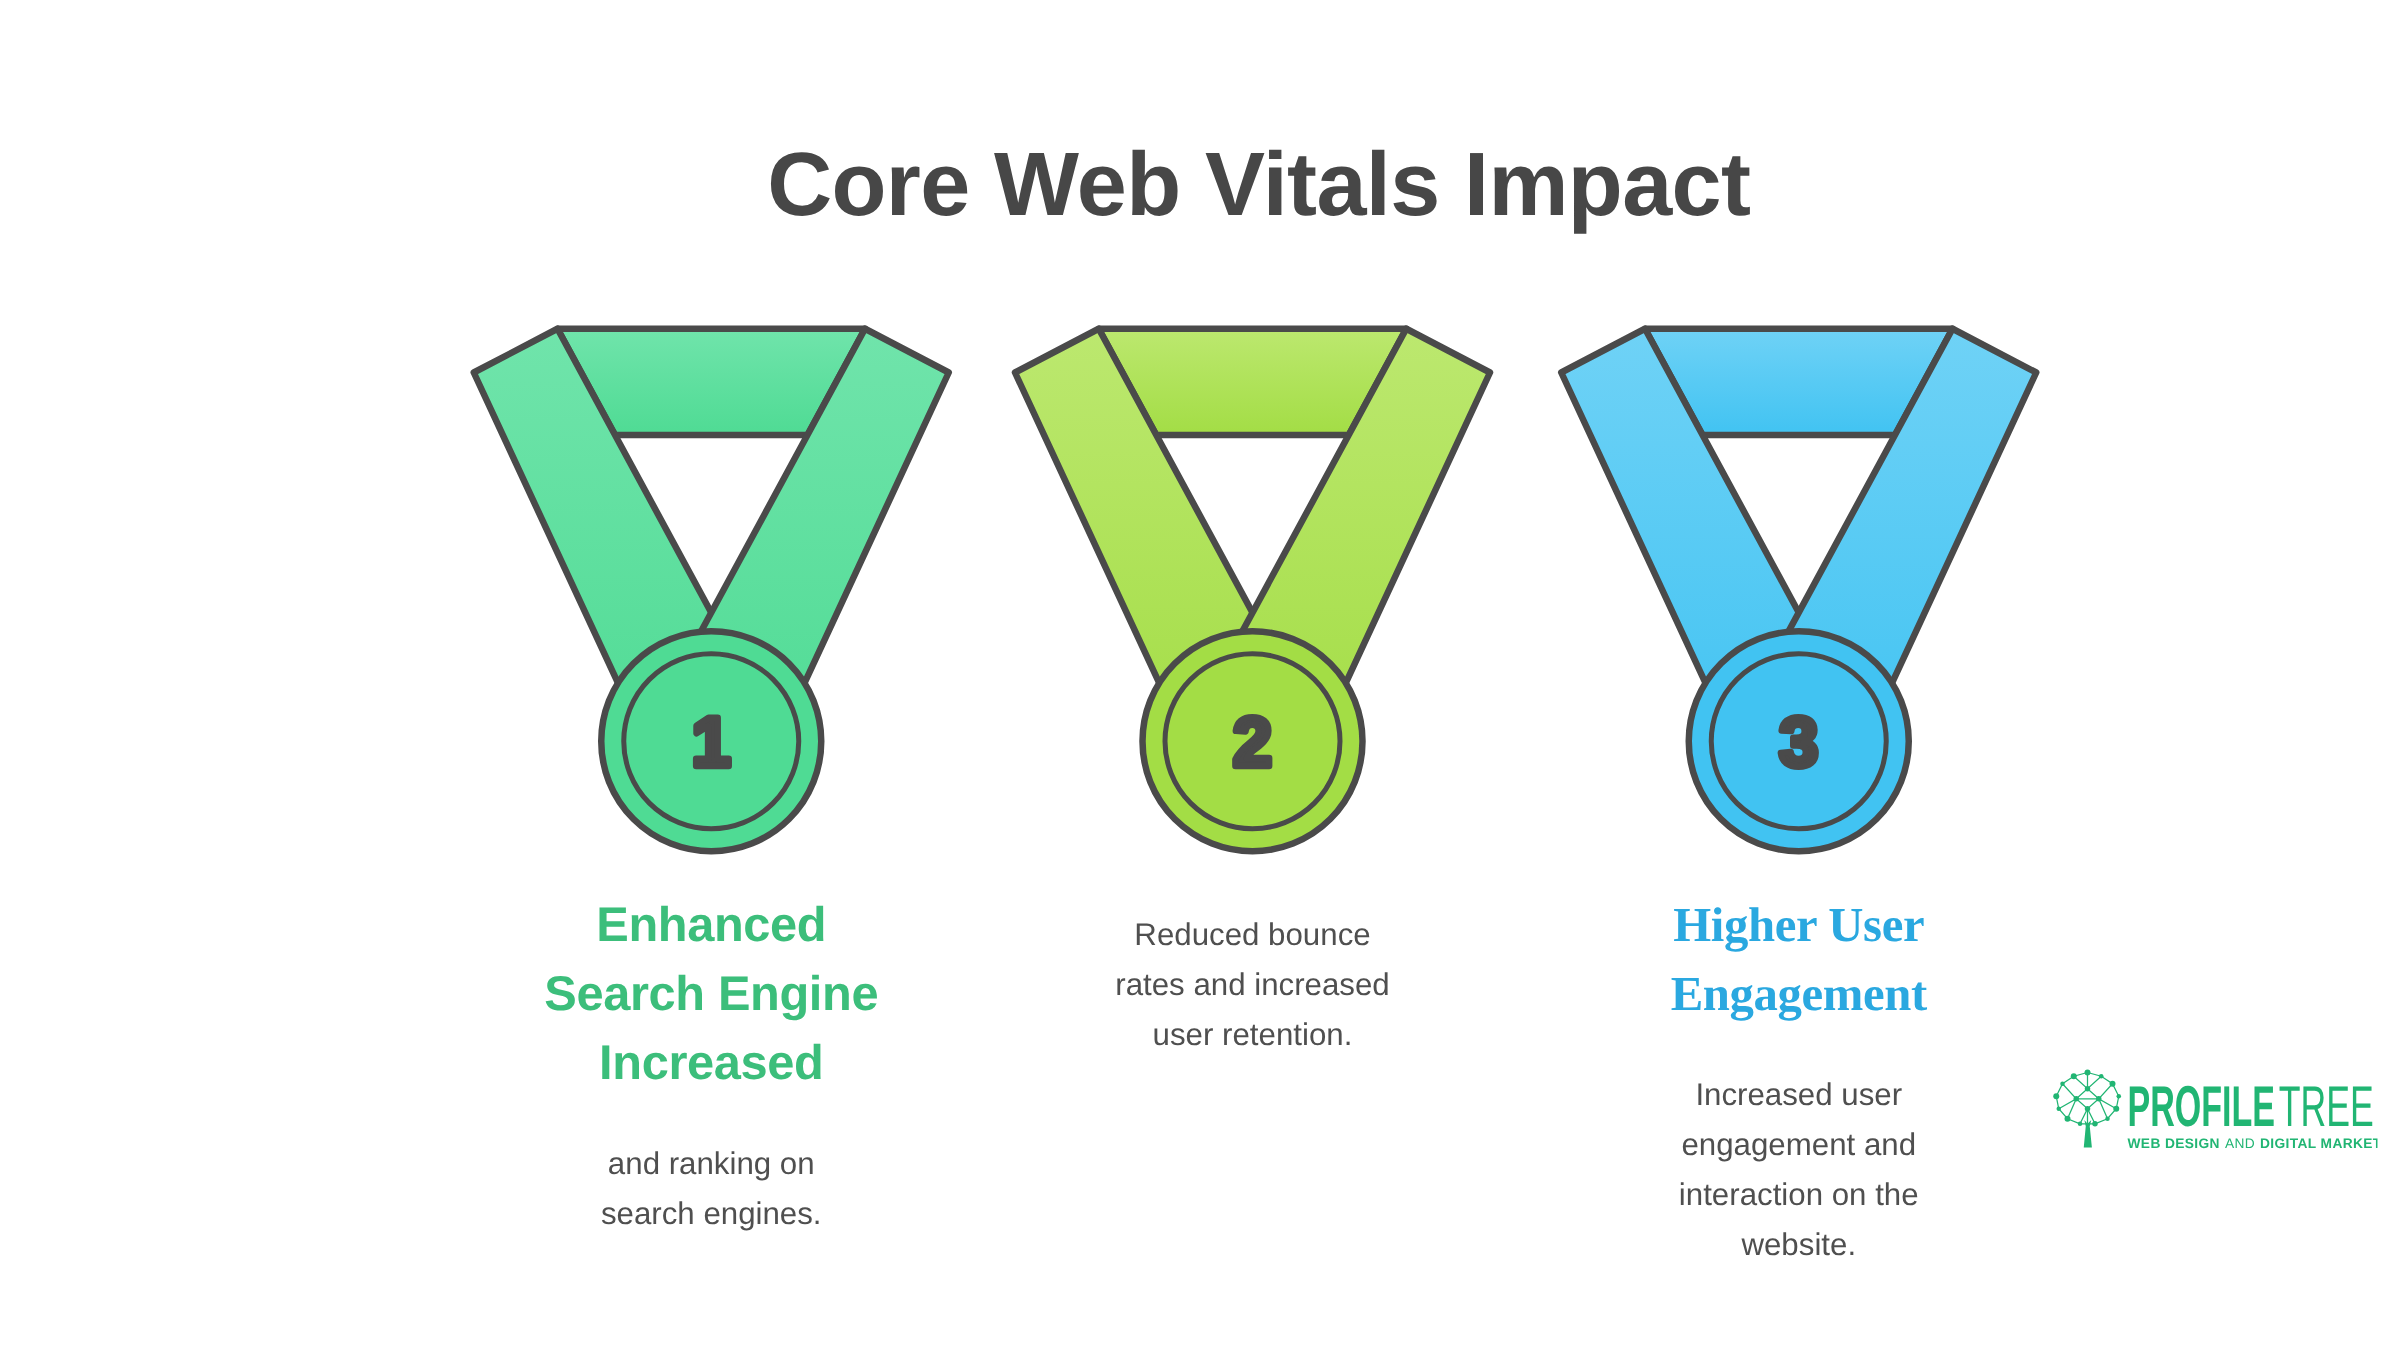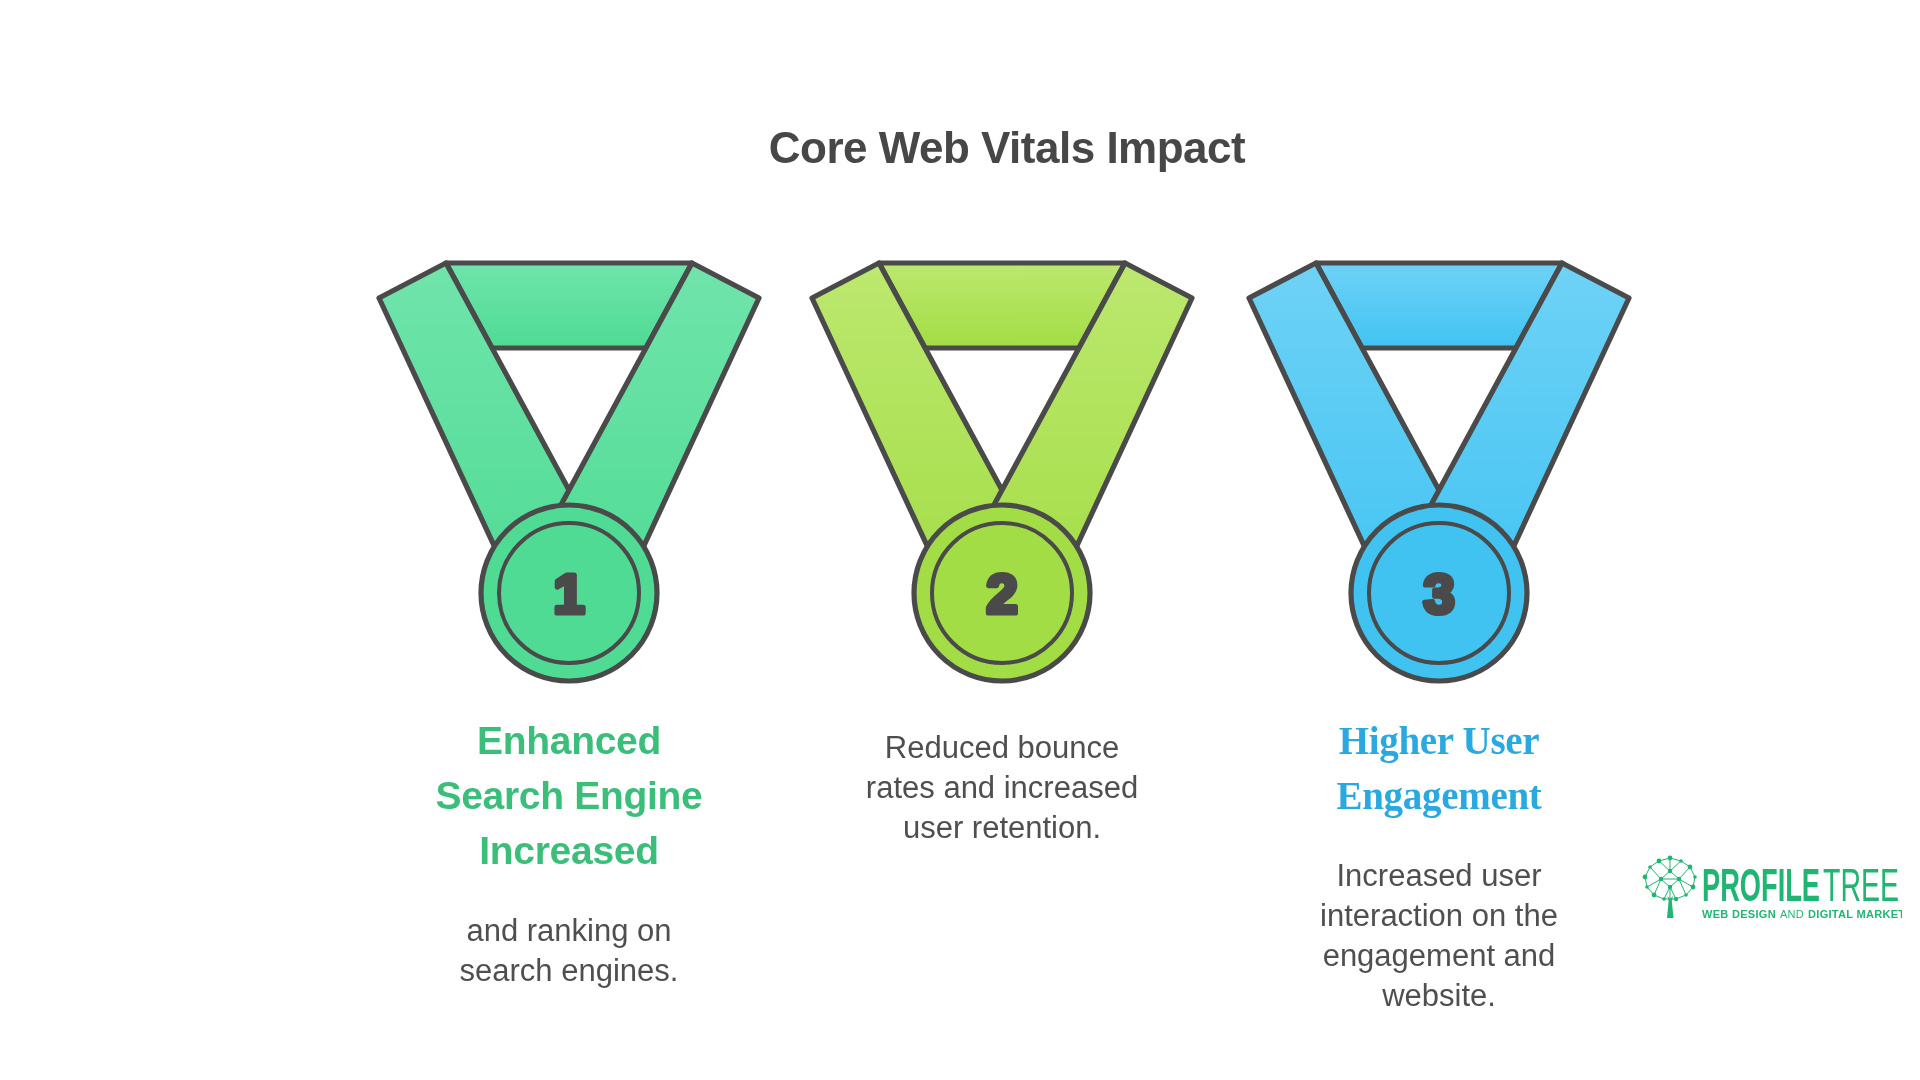--- a/index.html
+++ b/index.html
@@ -3,21 +3,21 @@
 <meta charset="utf-8">
 <style>
   html,body{margin:0;padding:0;background:#fff;}
   .canvas{
     position:relative;width:1920px;height:1080px;overflow:hidden;
     background:var(--background,#fff);
     font-family:"Liberation Sans",sans-serif;
   }
   .title{
     position:absolute;top:112px;left:507px;width:1000px;
-    text-align:center;font-size:44px;line-height:72px;font-weight:bold;
+    text-align:center;font-size:72px;line-height:72px;font-weight:bold;
     letter-spacing:-0.5px;color:var(--title_text,#474747);margin:0;
   }
   .column{position:absolute;top:255px;width:400px;text-align:center;}
   .col-0{left:369px;}
   .col-1{left:802px;}
   .col-2{left:1239px;}
   .medal{display:block;margin:0 auto;}
   .medal-g{stroke:var(--outline,#4A4A4A);stroke-linejoin:round;}
   .ring{fill:none;}
   .disc-0{fill:var(--c0-base);}
@@ -34,21 +34,21 @@
     fill:var(--outline,#4A4A4A);text-anchor:middle;dominant-baseline:central;
   }
   .heading{
     margin-top:18px;font-size:39px;line-height:55px;font-weight:bold;
     letter-spacing:-0.3px;
   }
   .col-0 .heading{color:var(--c0-heading);}
   .col-1 .heading{color:var(--c1-heading);}
   .col-2 .heading{color:var(--c2-heading);font-family:Liberation Serif, serif;}
   .desc{
-    margin-top:33px;font-size:31px;line-height:40px;
+    margin-top:33px;font-size:25px;line-height:40px;
     color:var(--body_text,#4F4F4F);
   }
   .logo{position:absolute;left:1640px;top:854px;}
   .tree-lines{stroke:var(--logo_green,#21B573);stroke-width:1;fill:none;}
   .tree-nodes{fill:var(--logo_green,#21B573);}
   .trunk{fill:var(--logo_green,#21B573);}
   .logo-profile{
     font-family:"Liberation Sans",sans-serif;font-size:46px;font-weight:bold;
     fill:var(--logo_green,#21B573);
   }
@@ -137,22 +137,22 @@
         <circle class="ring" cx="100" cy="169" r="35" stroke-width="2"></circle>
         <text class="num" x="100" y="169">3</text>
       </g>
     </svg>
     <div class="heading">
       <div>Higher User</div>
       <div>Engagement</div>
     </div>
     <div class="desc">
       <div>Increased user</div>
+      <div>engagement and</div>
       <div>interaction on the</div>
-      <div>engagement and</div>
       <div>website.</div>
     </div>
   </div>
 
   <div class="logo">
     <svg viewBox="0 0 262 80" width="262" height="80">
       <g transform="translate(0,1)">
         <g class="tree-lines">
           <polyline points="30,3 41,6 50,12 55,22 53,32 46,40 36,44 24,44 14,40 7,32 5,22 10,12 19,6 30,3"></polyline>
           <polyline points="30,3 30,16 21,24 30,32 39,24 30,16"></polyline>

